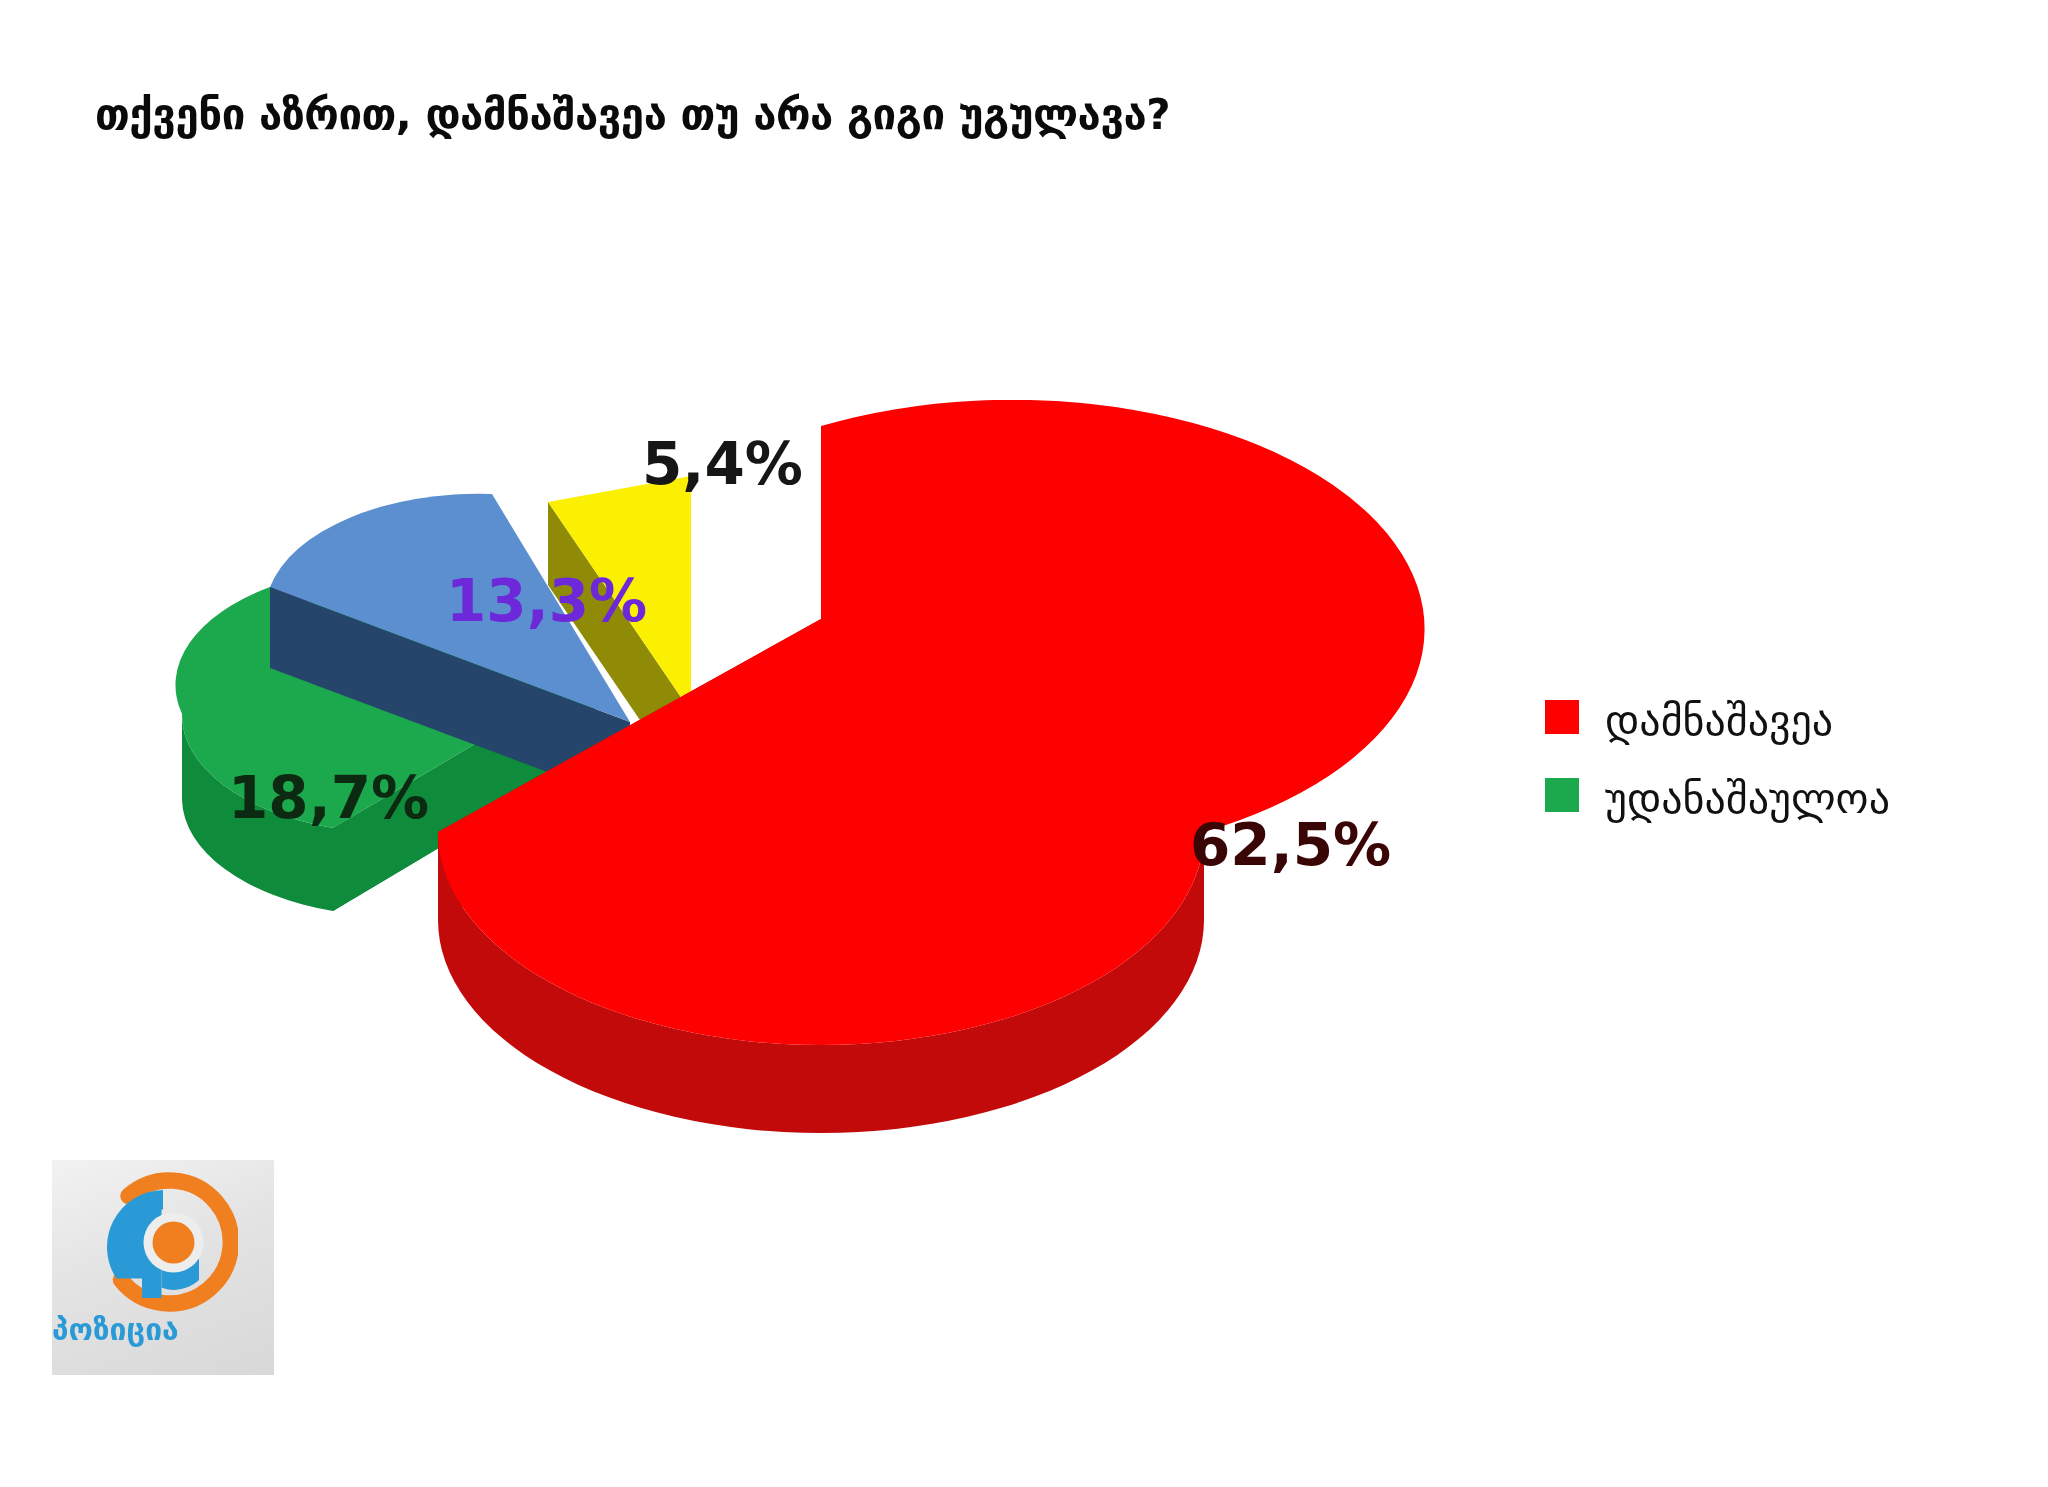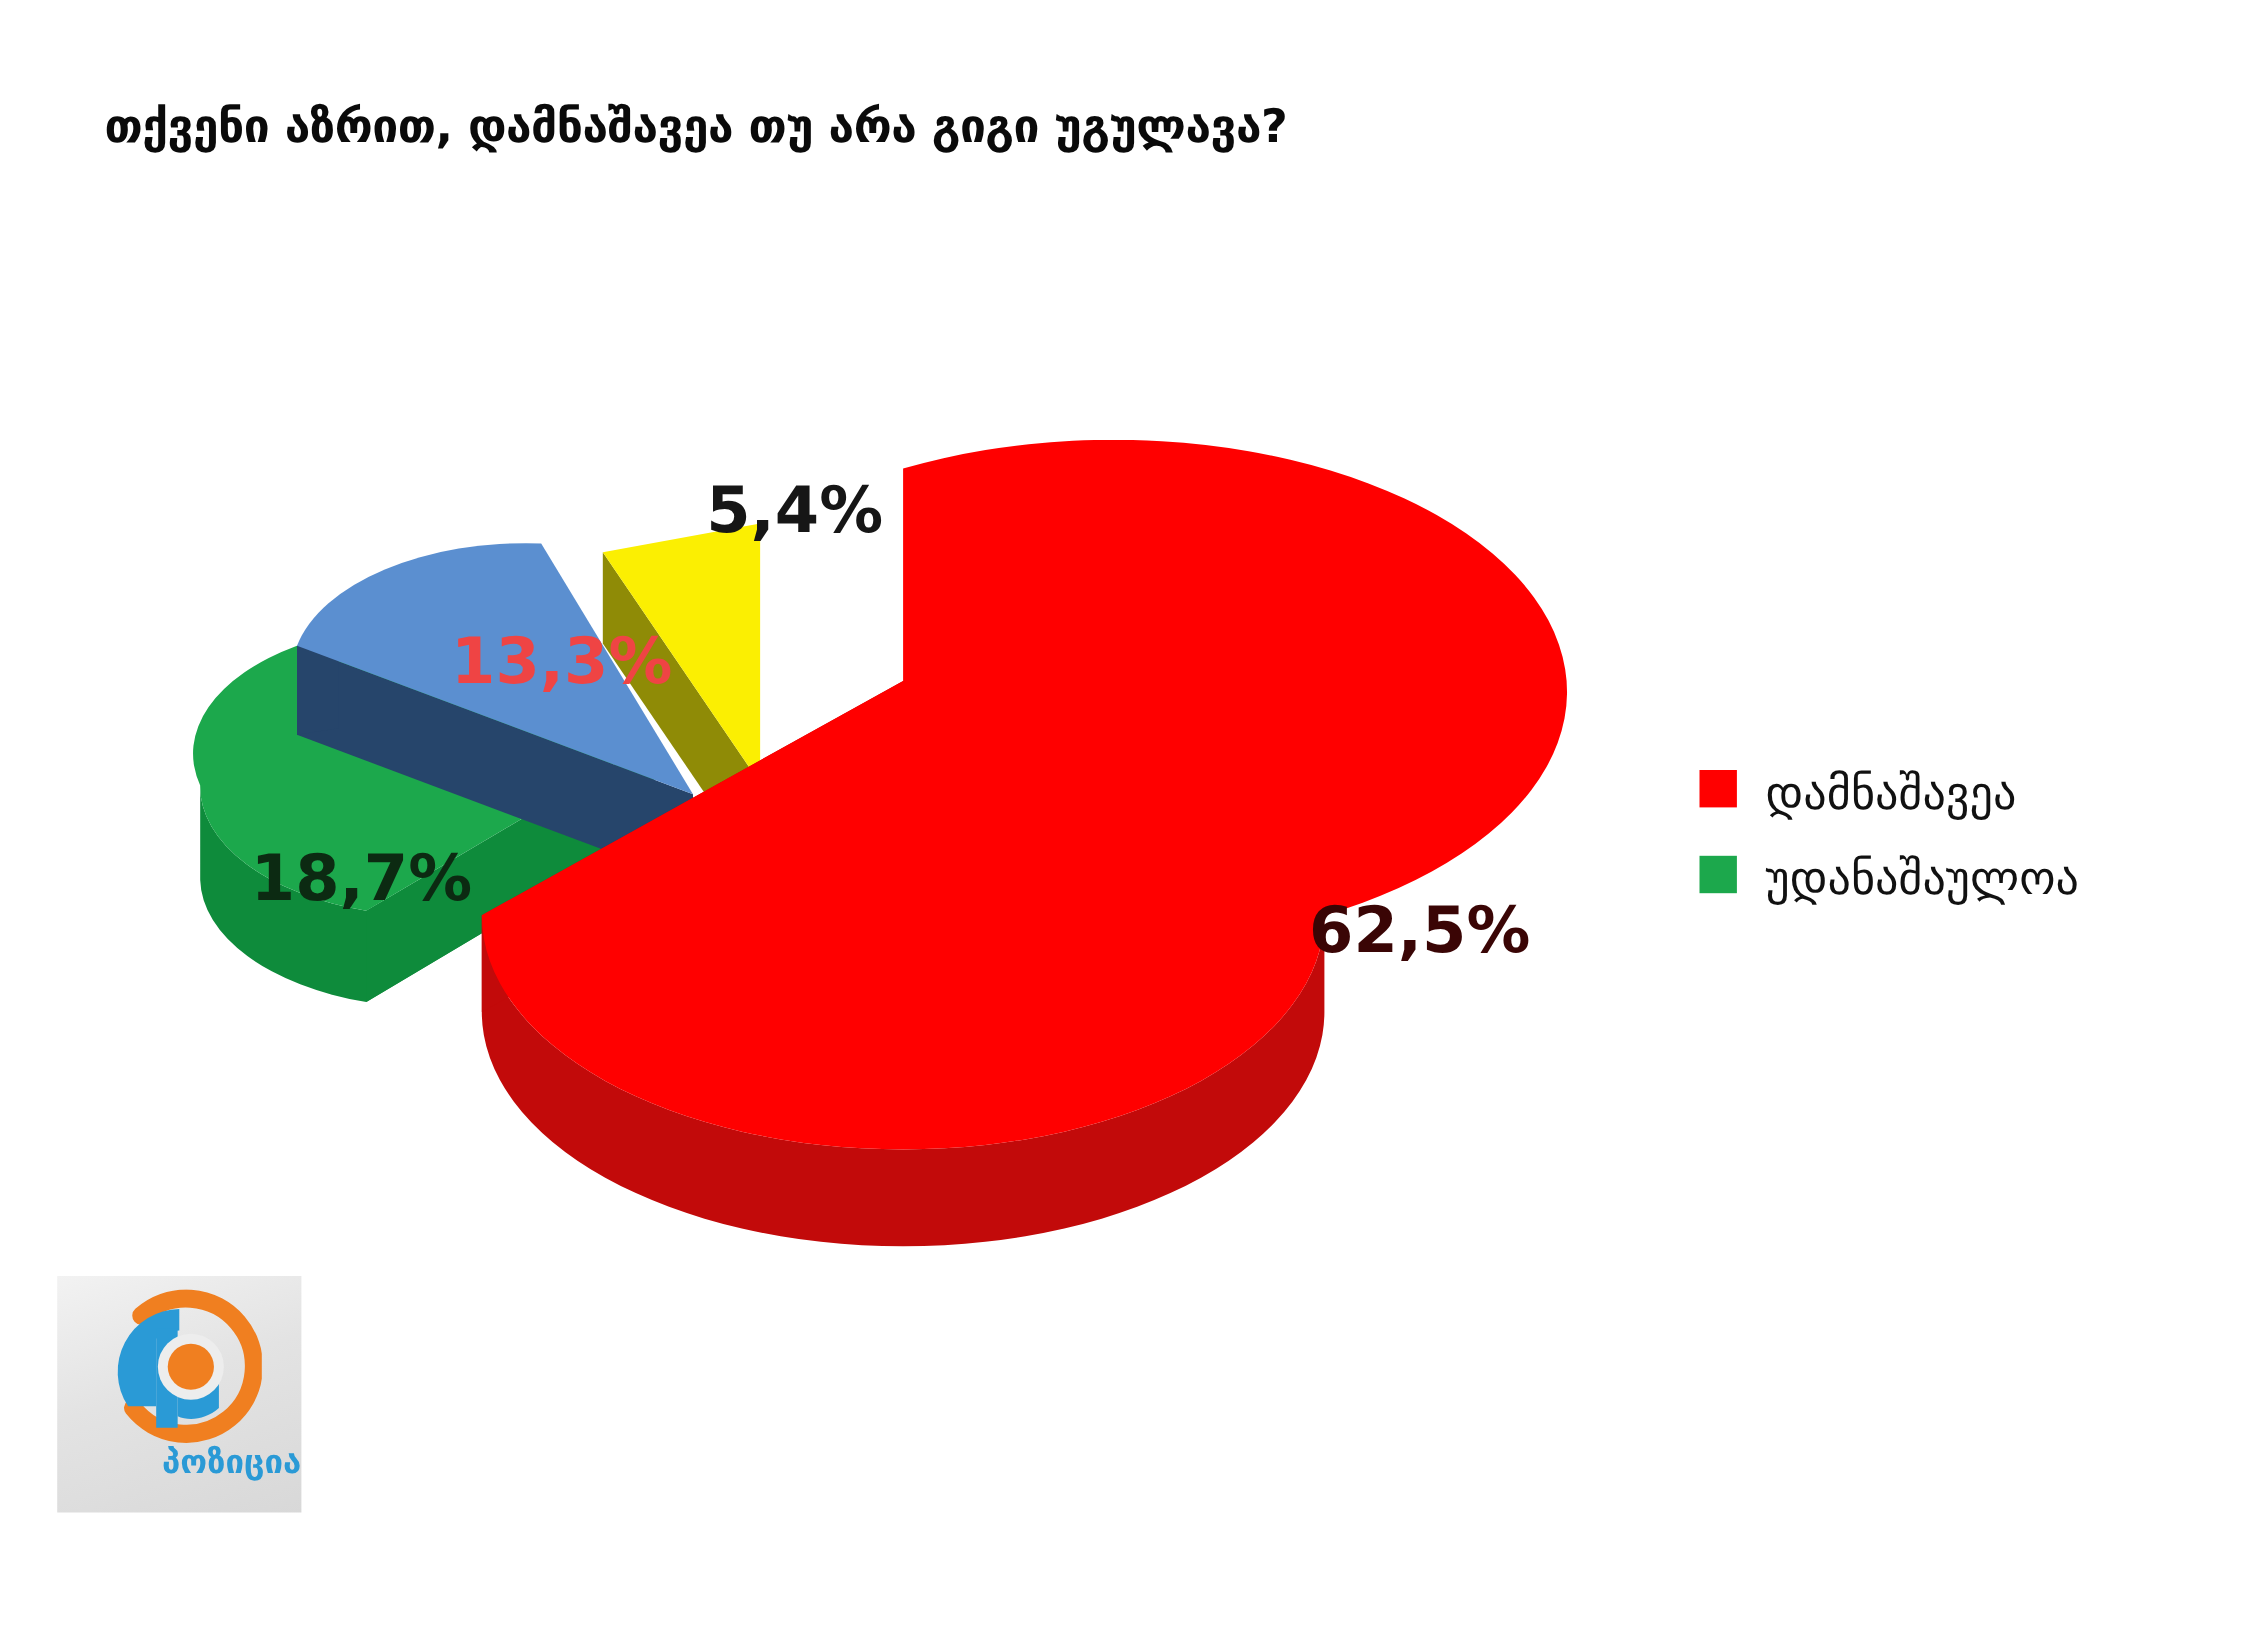--- a/index.html
+++ b/index.html
@@ -52,21 +52,21 @@
   .pct-label {
     position: absolute;
     font-family: "DejaVu Sans", "Liberation Sans", sans-serif;
     font-size: 58px;
     font-weight: 700;
     white-space: nowrap;
     pointer-events: none;
   }
   #pct-red    { left: 1190px; top: 811px; color: #3a0505; }
   #pct-green  { left: 228px;  top: 764px; color: #0c2a12; }
-  #pct-blue   { left: 410px;  top: 567px; color: #ef4444; }
+  #pct-blue   { left: 446px;  top: 567px; color: #6d28d9; }
   #pct-yellow { left: 642px;  top: 430px; color: #161616; }
 
   
   #legend {
     position: absolute;
     left: 1545px;
     top: 700px;
     width: 440px;
   }
   .legend-row {
@@ -104,21 +104,21 @@
     top: 12px;
     transform: translateX(-50%);
     width: 150px;
     height: 150px;
   }
   #logo-text {
     position: absolute;
     left: 0;
     right: 0;
     top: 155px;
-    text-align: right;
+    text-align: left;
     font-family: "DejaVu Sans", "Liberation Sans", sans-serif;
     font-size: 30px;
     font-weight: 700;
     color: #2a9ad6;
     letter-spacing: 0px;
     line-height: 1;
   }
 </style>
 </head>
 <body>

